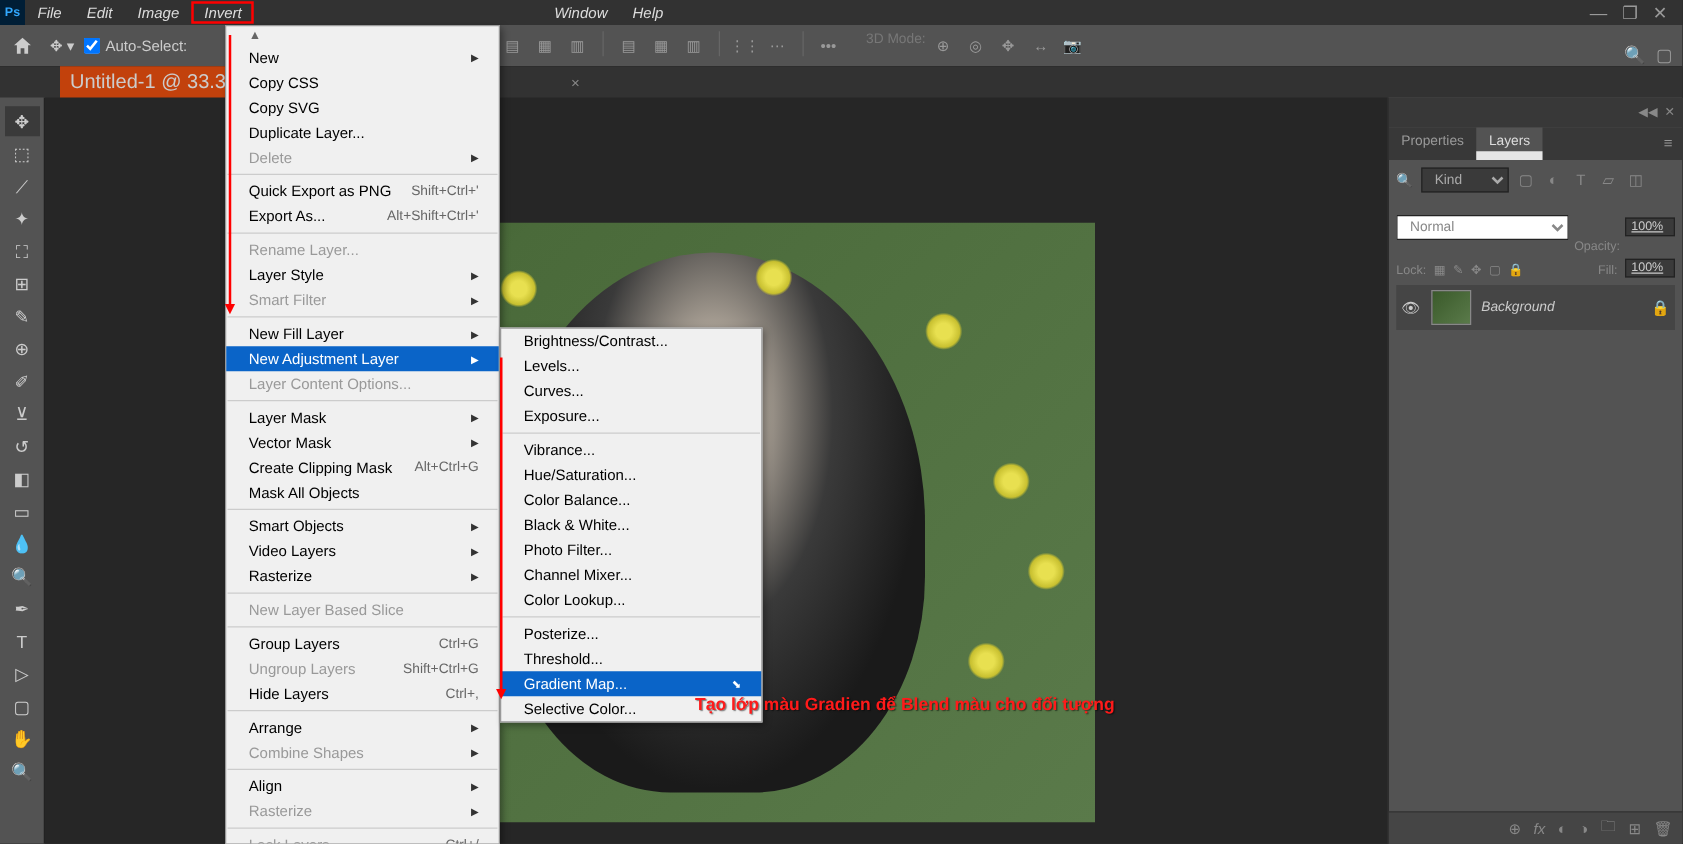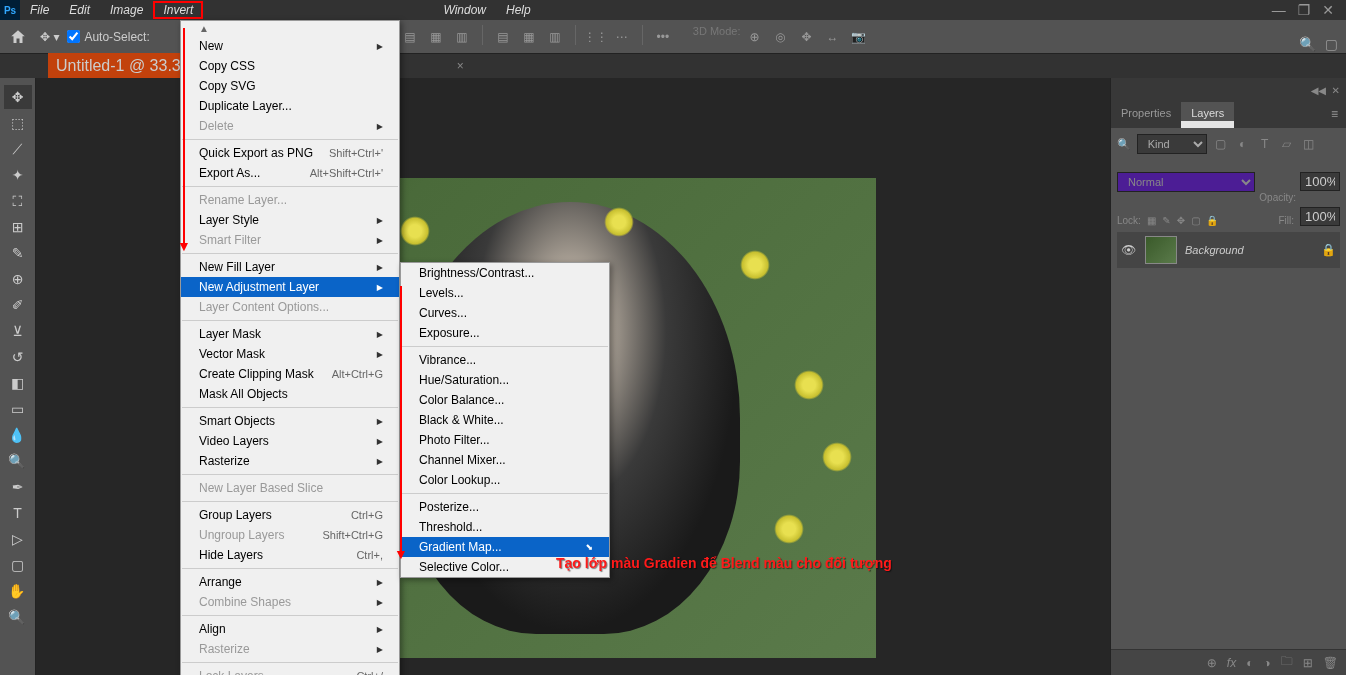--- a/index.html
+++ b/index.html
@@ -40,23 +40,23 @@
 .right-panels { width: 236px; background: #535353; display: flex; flex-direction: column; border-left: 1px solid #222; }
 .panel-tabs { display: flex; background: #383838; height: 26px; }
 .panel-tab { padding: 5px 10px; font-size: 11px; color: #999; }
 .panel-tab.active { background: #535353; color: #ddd; border-bottom: 7px solid #e5e5e5; }
 .panel-hamburger { margin-left: auto; padding: 5px 8px; color: #999; }
 .panel-body { padding: 6px; flex: 1; }
 .layers-filter { display: flex; gap: 6px; align-items: center; margin-bottom: 6px; }
 .kind-select { background: #3a3a3a; border: 1px solid #222; color: #aaa; padding: 2px 6px; font-size: 11px; width: 70px; }
 .filter-icon { width: 16px; height: 16px; color: #888; font-size: 12px; display: flex; align-items: center; justify-content: center; }
 .blend-row { display: flex; gap: 4px; align-items: center; margin-bottom: 4px; }
-.blend-select { background: #4c1d95; border: 1px solid #222; color: #888; padding: 2px 6px; font-size: 11px; flex: 1; }
+.blend-select { background: #ffffff; border: 1px solid #222; color: #888; padding: 2px 6px; font-size: 11px; flex: 1; }
 .opacity-label { font-size: 10px; color: #888; margin-top: 32px; }
-.opacity-val { background: #3a3a3a; border: 1px solid #222; color: #ccc; padding: 1px 4px; font-size: 13px; width: 40px; }
+.opacity-val { background: #3a3a3a; border: 1px solid #222; color: #ccc; padding: 1px 4px; font-size: 10px; width: 40px; text-decoration: underline; }
 .lock-row { display: flex; gap: 6px; align-items: flex-end; font-size: 10px; color: #888; margin-bottom: 6px; }
 .layer-row { display: flex; align-items: center; gap: 8px; background: #454545; padding: 4px; }
 .eye-icon { width: 16px; color: #ccc; }
 .layer-thumb { width: 32px; height: 28px; background: linear-gradient(135deg, #3a5a2a, #5a7a4a); border: 1px solid #888; }
 .layer-name { font-style: italic; font-size: 11px; }
 .lock-icon { margin-left: auto; color: #888; }
 .panel-footer { height: 26px; background: #454545; display: flex; align-items: center; gap: 10px; padding: 0 8px; color: #888; font-size: 12px; justify-content: flex-end; border-top: 1px solid #333; }
 
 
 .dropdown { position: absolute; background: #f0f0f0; color: #000; border: 1px solid #999; box-shadow: 2px 2px 6px rgba(0,0,0,0.4); z-index: 1000; font-size: 12px; min-width: 210px; }

